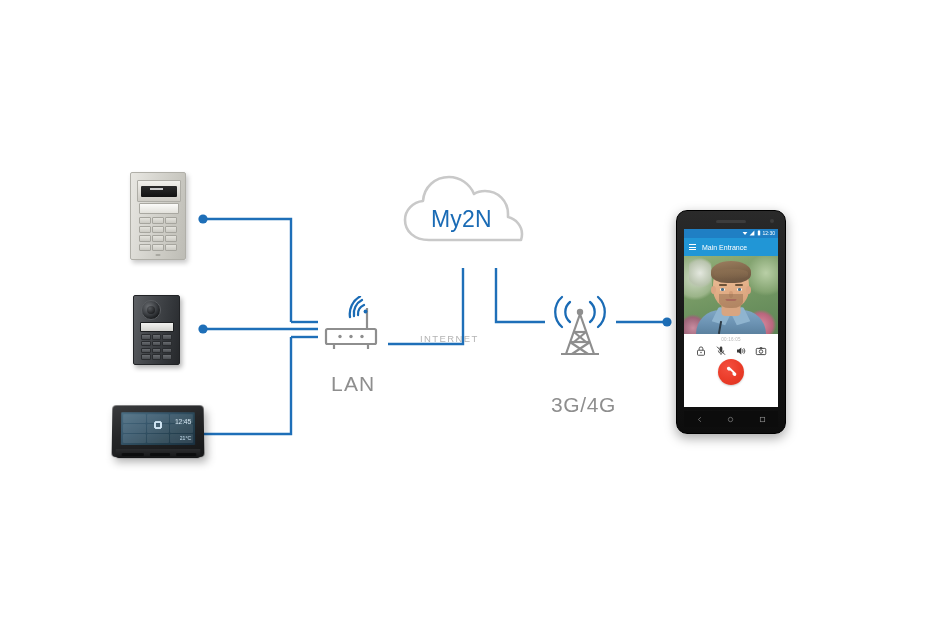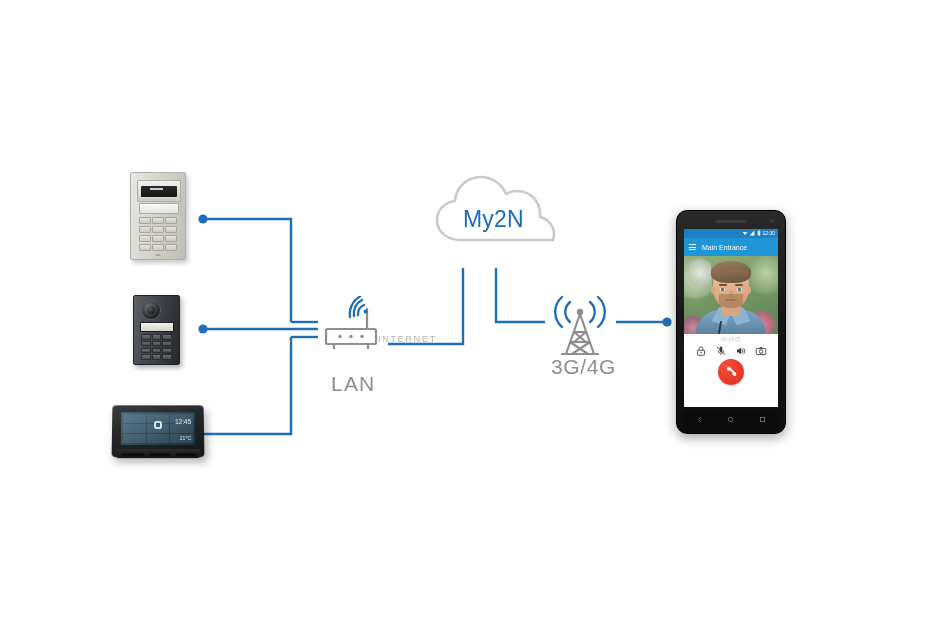--- a/index.html
+++ b/index.html
@@ -433,23 +433,23 @@
       <circle cx="22" cy="40.5" r="1.7" fill="#8e8e8e"></circle>
       <circle cx="33" cy="40.5" r="1.7" fill="#8e8e8e"></circle>
       <circle cx="44" cy="40.5" r="1.7" fill="#8e8e8e"></circle>
 
       <line x1="16" y1="48" x2="16" y2="53" stroke="#8e8e8e" stroke-width="2.2"></line>
       <line x1="50" y1="48" x2="50" y2="53" stroke="#8e8e8e" stroke-width="2.2"></line>
     </svg>
   </div>
   <div class="abs gray-label label-lan" style="left:331px; top:372px;">LAN</div>
 
-  <div class="abs gray-label label-internet" style="left:378px; top:333px;">INTERNET</div>
-
-  <div class="abs" style="left:428px; top:170px; width:135px; height:75px;">
+  <div class="abs gray-label label-internet" style="left:420px; top:333px;">INTERNET</div>
+
+  <div class="abs" style="left:396px; top:170px; width:135px; height:75px;">
     <svg width="135" height="75" viewBox="0 0 135 75">
       <path d="M33 70
                C18 70 9 61 9 50
                C9 40 17 32 27 31
                C28 17 39 7 53 7
                C64 7 74 14 78 24
                C81 22 85 21 89 21
                C102 21 112 31 112 44
                C112 45 112 46 112 47
                C120 49 126 56 126 64
@@ -476,21 +476,21 @@
         <line x1="27" y1="50" x2="47" y2="50"></line>
         <line x1="30" y1="40" x2="44" y2="40"></line>
         <line x1="18" y1="62" x2="56" y2="62"></line>
         <line x1="31" y1="40" x2="43" y2="50"></line>
         <line x1="43" y1="40" x2="31" y2="50"></line>
         <line x1="27" y1="50" x2="45" y2="62"></line>
         <line x1="47" y1="50" x2="29" y2="62"></line>
       </g>
     </svg>
   </div>
-  <div class="abs gray-label label-3g" style="left:551px; top:355px;">3G/4G</div>
+  <div class="abs gray-label label-3g" style="left:551px; top:393px;">3G/4G</div>
 
   <div class="phone">
     <div class="speaker"></div>
     <div class="frontcam"></div>
 
     <div class="screen">
 
       <div class="statusbar">
         <div class="stat-right">
           <svg width="6" height="6" viewBox="0 0 10 10">

